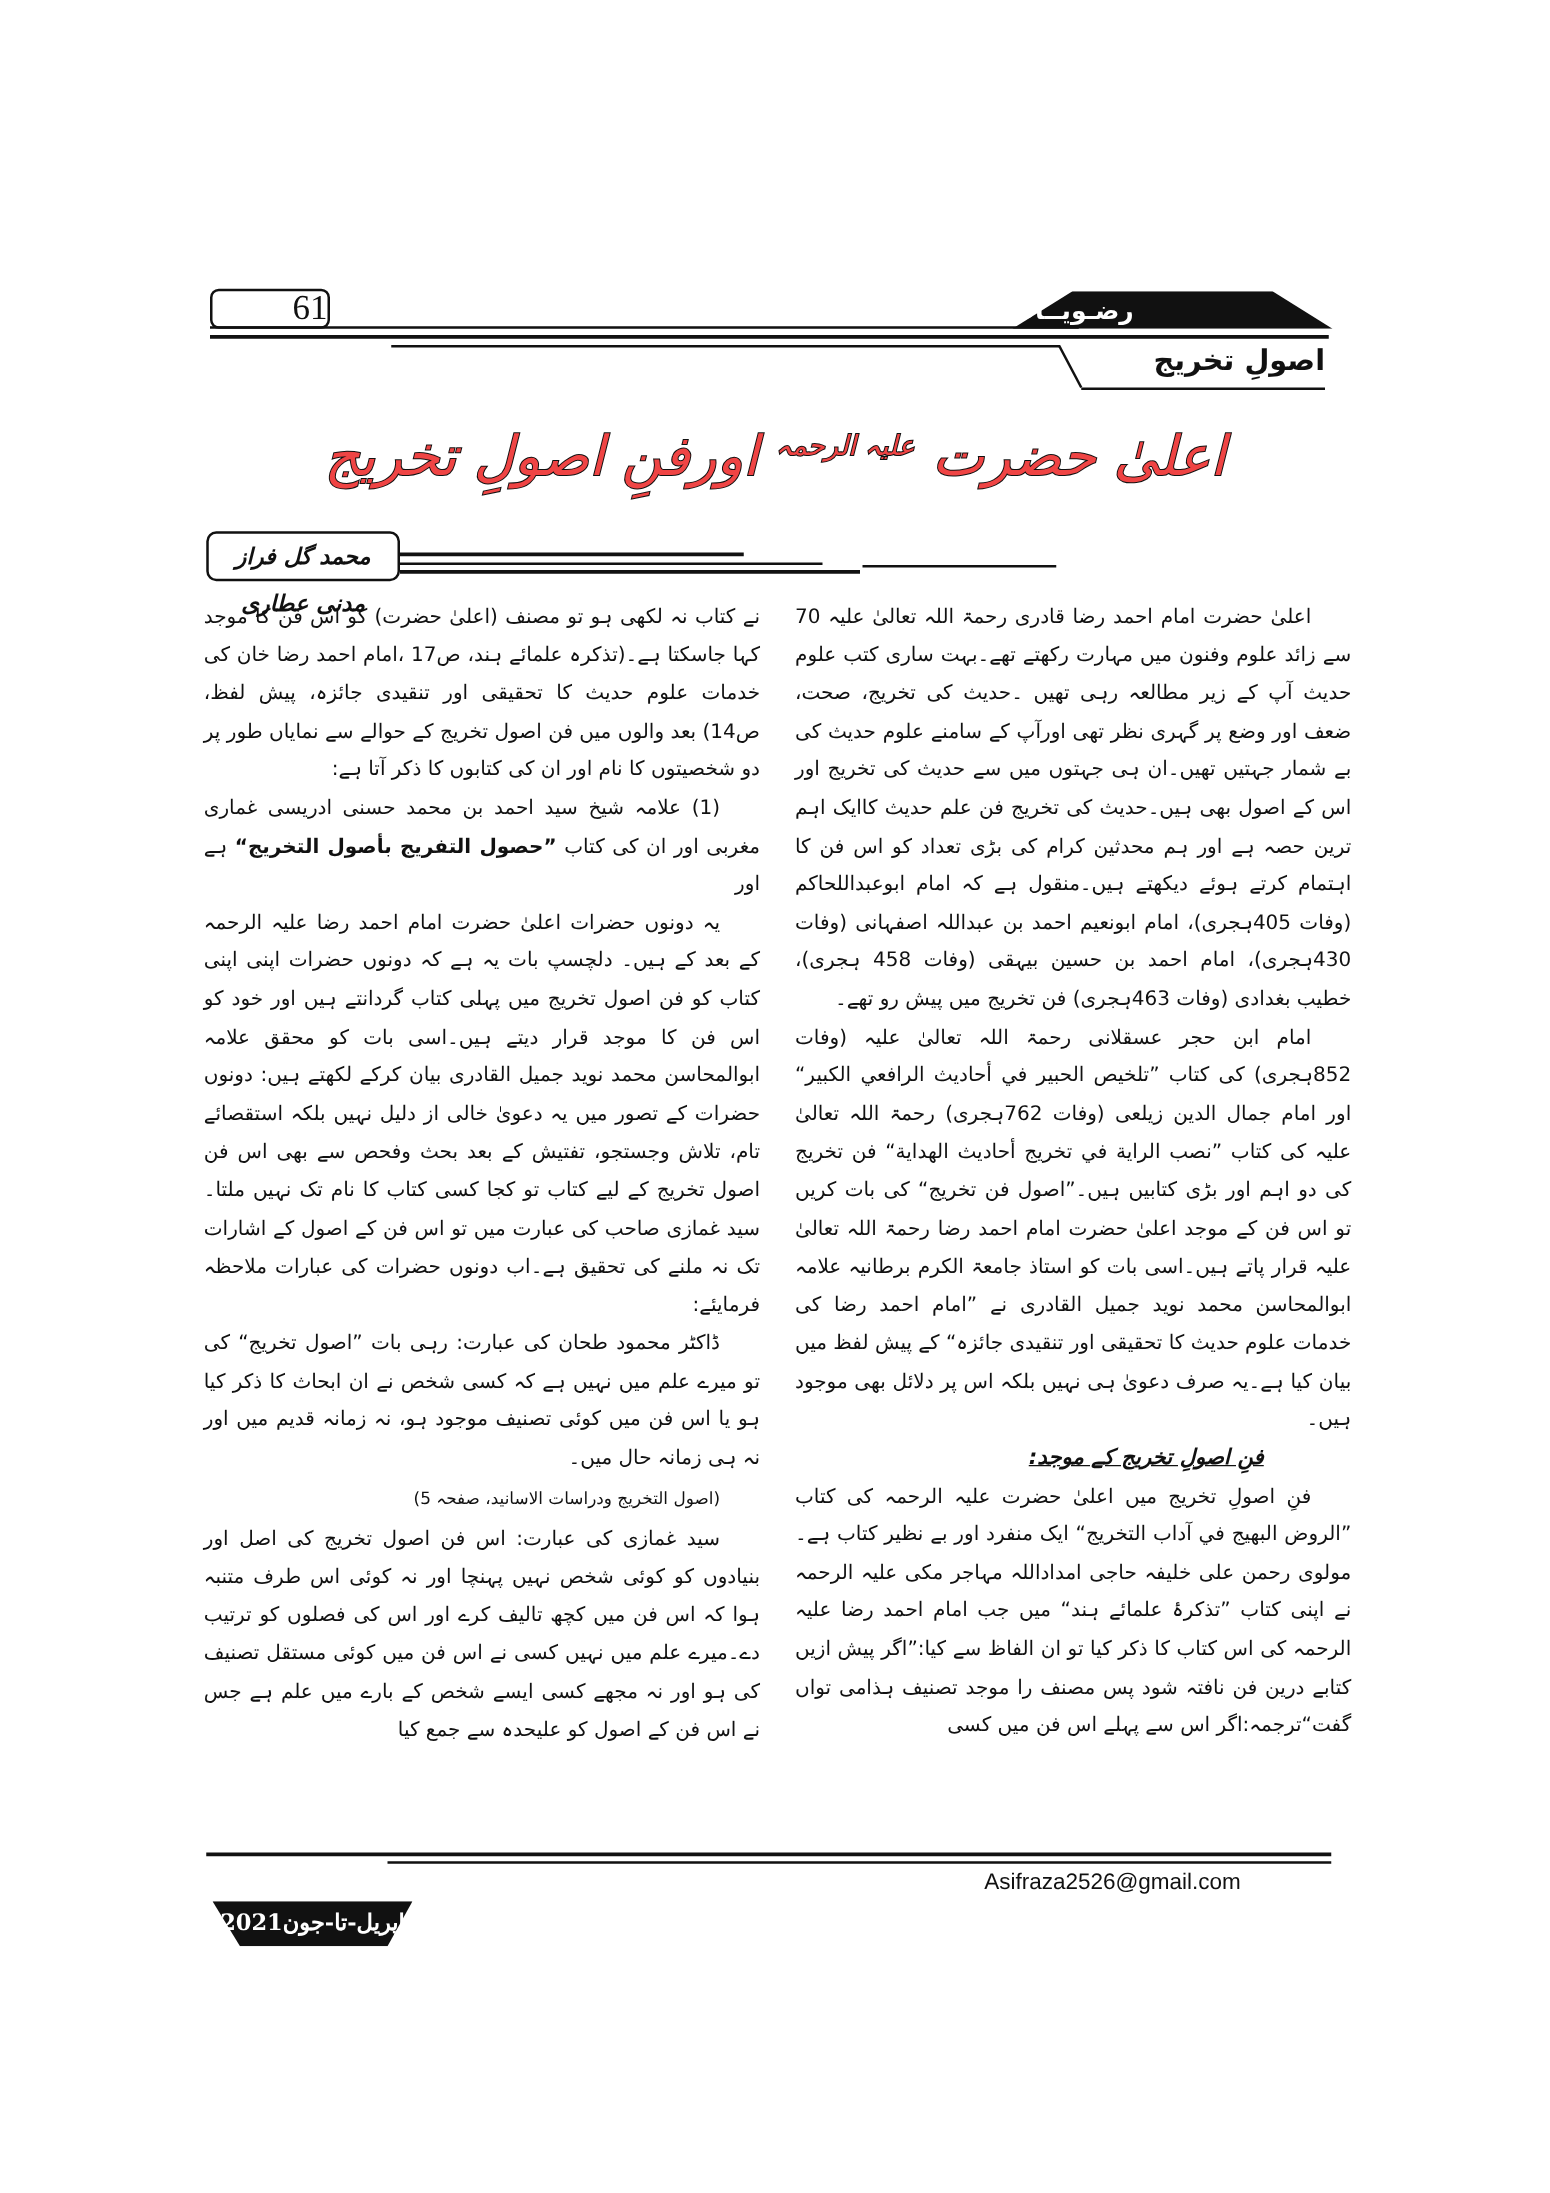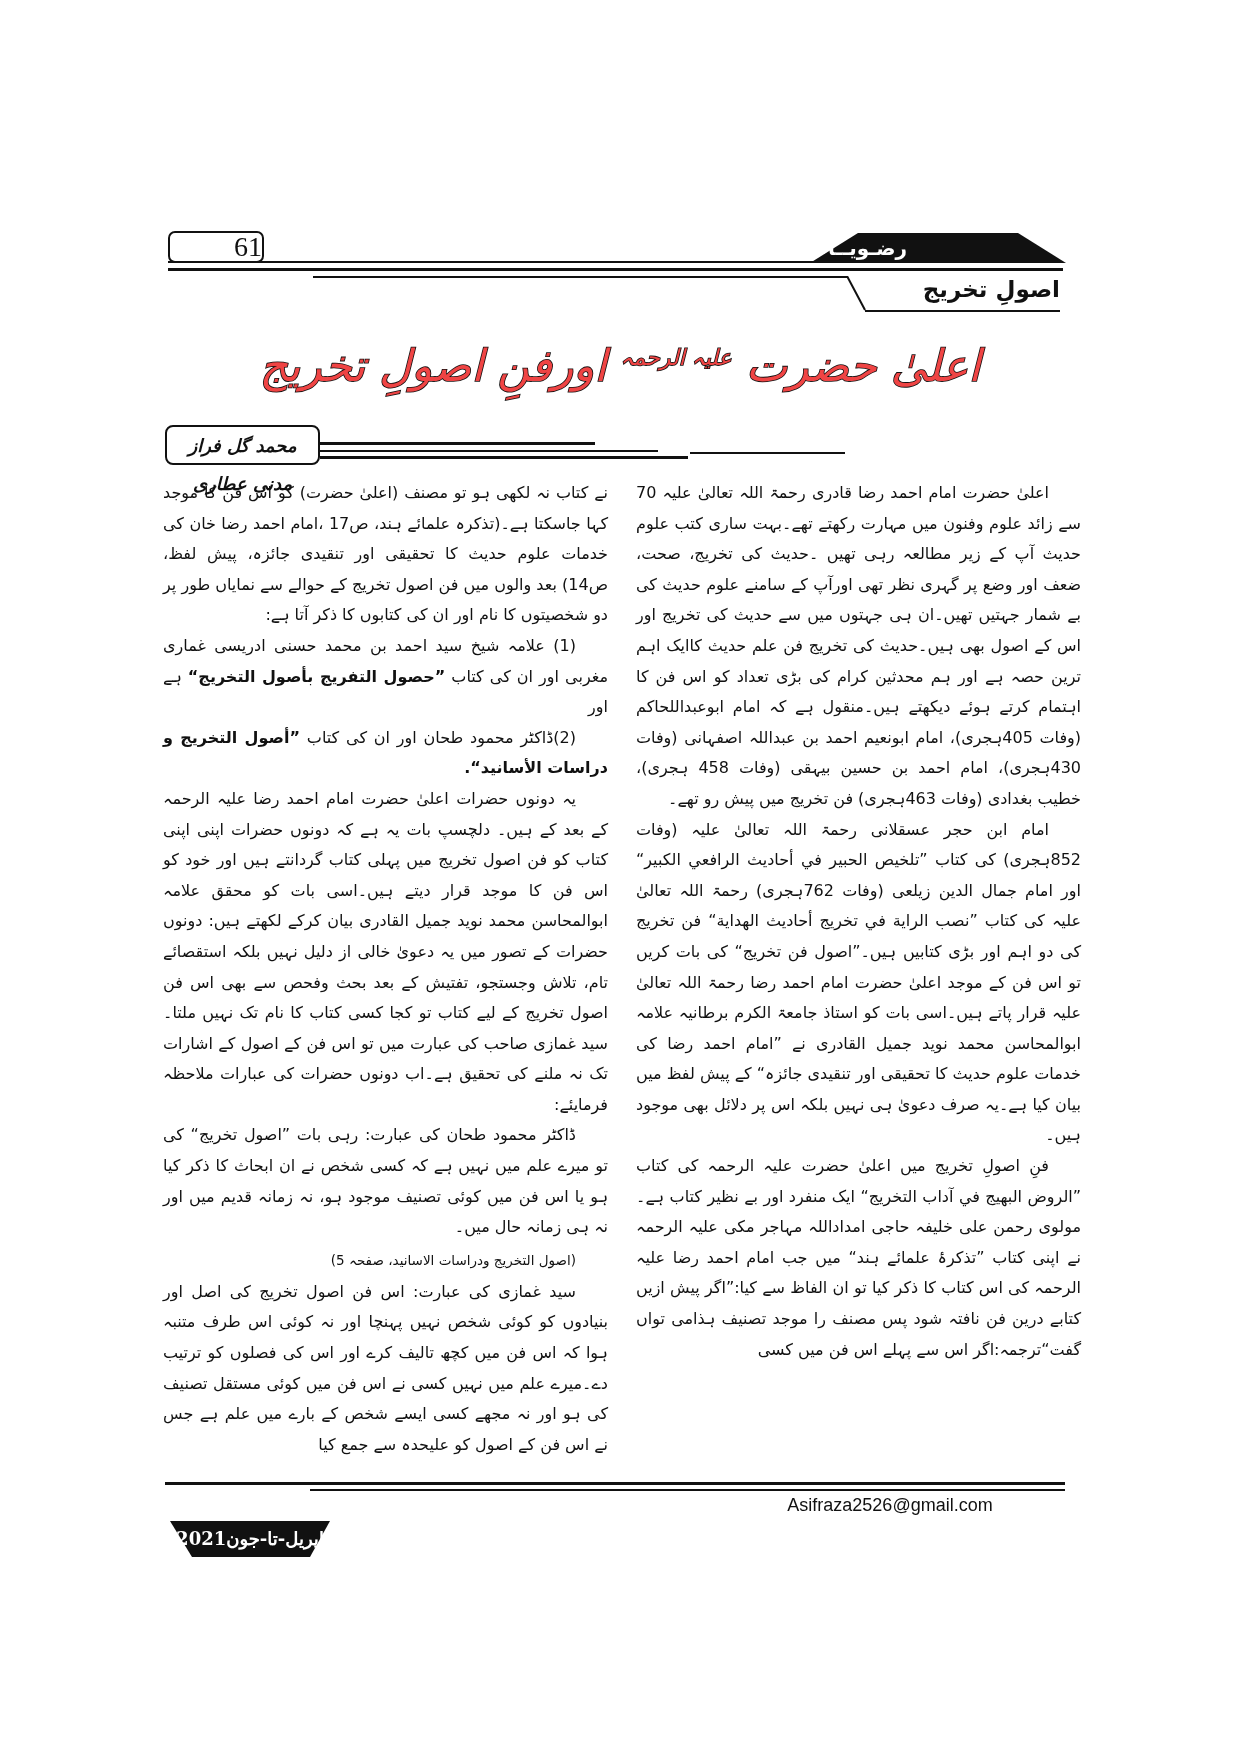--- a/index.html
+++ b/index.html
@@ -90,33 +90,30 @@
 
 <div class="author-box">محمد گل فراز مدنی عطاری</div>
 <div class="auth-line-1"></div>
 <div class="auth-line-2"></div>
 <div class="auth-line-3"></div>
 <div class="auth-line-4"></div>
 
 <div class="column col-right">
   <p class="indent">اعلیٰ حضرت امام احمد رضا قادری رحمۃ اللہ تعالیٰ علیہ 70 سے زائد علوم وفنون میں مہارت رکھتے تھے۔بہت ساری کتب علوم حدیث آپ کے زیر مطالعہ رہی تھیں ۔حدیث کی تخریج، صحت، ضعف اور وضع پر گہری نظر تھی اورآپ کے سامنے علوم حدیث کی بے شمار جہتیں تھیں۔ان ہی جہتوں میں سے حدیث کی تخریج اور اس کے اصول بھی ہیں۔حدیث کی تخریج فن علم حدیث کاایک اہم ترین حصہ ہے اور ہم محدثین کرام کی بڑی تعداد کو اس فن کا اہتمام کرتے ہوئے دیکھتے ہیں۔منقول ہے کہ امام ابوعبداللحاکم (وفات 405ہجری)، امام ابونعیم احمد بن عبداللہ اصفہانی (وفات 430ہجری)، امام احمد بن حسین بیہقی (وفات 458 ہجری)، خطیب بغدادی (وفات 463ہجری) فن تخریج میں پیش رو تھے۔</p>
   <p class="indent">امام ابن حجر عسقلانی رحمۃ اللہ تعالیٰ علیہ (وفات 852ہجری) کی کتاب ”تلخيص الحبير في أحاديث الرافعي الكبير“ اور امام جمال الدین زیلعی (وفات 762ہجری) رحمۃ اللہ تعالیٰ علیہ کی کتاب ”نصب الراية في تخريج أحاديث الهداية“ فن تخریج کی دو اہم اور بڑی کتابیں ہیں۔”اصول فن تخریج“ کی بات کریں تو اس فن کے موجد اعلیٰ حضرت امام احمد رضا رحمۃ اللہ تعالیٰ علیہ قرار پاتے ہیں۔اسی بات کو استاذ جامعۃ الکرم برطانیہ علامہ ابوالمحاسن محمد نوید جمیل القادری نے ”امام احمد رضا کی خدمات علوم حدیث کا تحقیقی اور تنقیدی جائزہ“ کے پیش لفظ میں بیان کیا ہے۔یہ صرف دعویٰ ہی نہیں بلکہ اس پر دلائل بھی موجود ہیں۔</p>
+  <p class="sub-heading">فنِ اصولِ تخریج کے موجد:</p>
   <p class="indent">فنِ اصولِ تخریج میں اعلیٰ حضرت علیہ الرحمہ کی کتاب ”الروض البهيج في آداب التخريج“ ایک منفرد اور بے نظیر کتاب ہے۔مولوی رحمن علی خلیفہ حاجی امداداللہ مہاجر مکی علیہ الرحمہ نے اپنی کتاب ”تذکرۂ علمائے ہند“ میں جب امام احمد رضا علیہ الرحمہ کی اس کتاب کا ذکر کیا تو ان الفاظ سے کیا:”اگر پیش ازیں کتابے درین فن نافتہ شود پس مصنف را موجد تصنیف ہذامی تواں گفت“ترجمہ:اگر اس سے پہلے اس فن میں کسی</p>
 </div>
 
 <div class="column col-left">
   <p>نے کتاب نہ لکھی ہو تو مصنف (اعلیٰ حضرت) کو اس فن کا موجد کہا جاسکتا ہے۔(تذکرہ علمائے ہند، ص17 ،امام احمد رضا خان کی خدمات علوم حدیث کا تحقیقی اور تنقیدی جائزہ، پیش لفظ، ص14) بعد والوں میں فن اصول تخریج کے حوالے سے نمایاں طور پر دو شخصیتوں کا نام اور ان کی کتابوں کا ذکر آتا ہے:</p>
   <p class="indent">
     <span>(1) علامہ شیخ سید احمد بن محمد حسنی ادریسی غماری مغربی اور ان کی کتاب</span>
     <span class="arabic">”حصول التفريج بأصول التخريج“</span>
     <span>ہے اور</span>
-  </p>
-  <p class="indent">
-    <span>(2)ڈاکٹر محمود طحان اور ان کی کتاب</span>
-    <span class="arabic">”أصول التخريج و دراسات الأسانيد“.</span>
   </p>
   <p class="indent">یہ دونوں حضرات اعلیٰ حضرت امام احمد رضا علیہ الرحمہ کے بعد کے ہیں۔ دلچسپ بات یہ ہے کہ دونوں حضرات اپنی اپنی کتاب کو فن اصول تخریج میں پہلی کتاب گردانتے ہیں اور خود کو اس فن کا موجد قرار دیتے ہیں۔اسی بات کو محقق علامہ ابوالمحاسن محمد نوید جمیل القادری بیان کرکے لکھتے ہیں: دونوں حضرات کے تصور میں یہ دعویٰ خالی از دلیل نہیں بلکہ استقصائے تام، تلاش وجستجو، تفتیش کے بعد بحث وفحص سے بھی اس فن اصول تخریج کے لیے کتاب تو کجا کسی کتاب کا نام تک نہیں ملتا۔سید غمازی صاحب کی عبارت میں تو اس فن کے اصول کے اشارات تک نہ ملنے کی تحقیق ہے۔اب دونوں حضرات کی عبارات ملاحظہ فرمایئے:</p>
   <p class="indent">ڈاکٹر محمود طحان کی عبارت: رہی بات ”اصول تخریج“ کی تو میرے علم میں نہیں ہے کہ کسی شخص نے ان ابحاث کا ذکر کیا ہو یا اس فن میں کوئی تصنیف موجود ہو، نہ زمانہ قدیم میں اور نہ ہی زمانہ حال میں۔</p>
   <p class="ref">(اصول التخریج ودراسات الاسانید، صفحہ 5)</p>
   <p class="indent">سید غمازی کی عبارت: اس فن اصول تخریج کی اصل اور بنیادوں کو کوئی شخص نہیں پہنچا اور نہ کوئی اس طرف متنبہ ہوا کہ اس فن میں کچھ تالیف کرے اور اس کی فصلوں کو ترتیب دے۔میرے علم میں نہیں کسی نے اس فن میں کوئی مستقل تصنیف کی ہو اور نہ مجھے کسی ایسے شخص کے بارے میں علم ہے جس نے اس فن کے اصول کو علیحدہ سے جمع کیا</p>
 </div>
 
 <div class="ftr-line-1"></div>
 <div class="ftr-line-2"></div>
 <div class="issue-tab">

